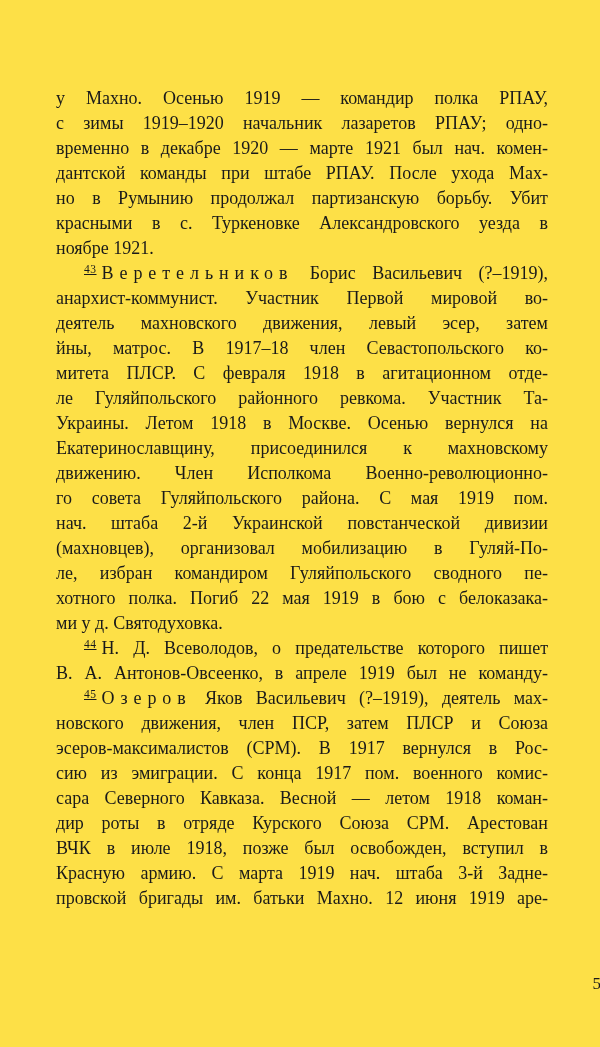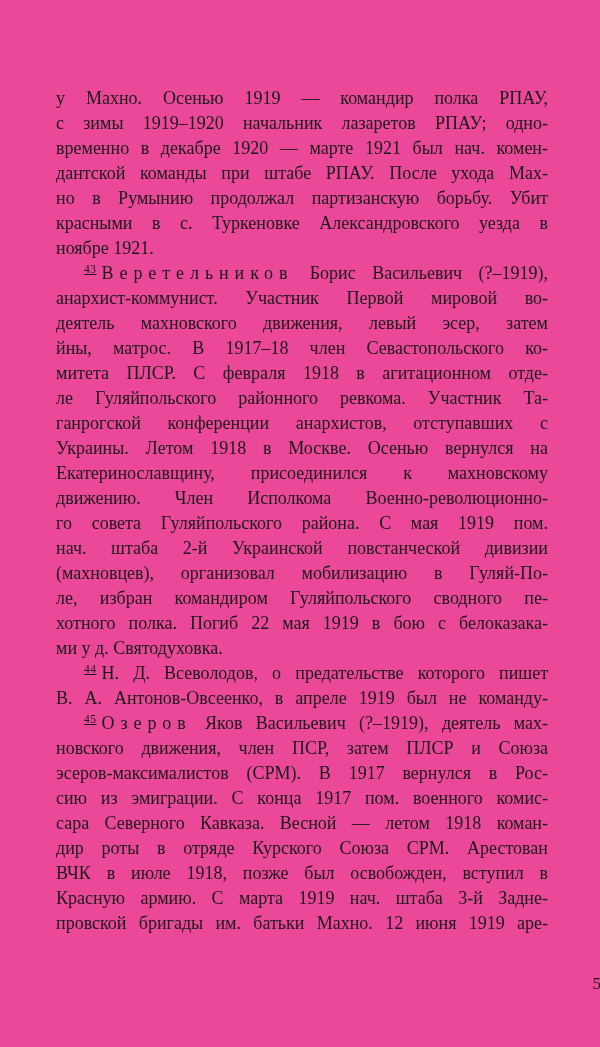--- a/index.html
+++ b/index.html
@@ -11,21 +11,21 @@
     height: 1047px;
     background: #ffffff;
     position: relative;
     font-family: "Liberation Serif", serif;
     color: #1a1a1a;
     overflow: hidden;
   }
   .page {
     position: absolute;
     inset: 0;
-    background: #ec4899;
+    background: #fde047;
   }
   .text-block {
     position: absolute;
     left: 56px;
     top: 86px;
     width: 492px;
   }
   .line {
     height: 25px;
     line-height: 25px;
@@ -77,21 +77,20 @@
         <div class="line">красными в с. Туркеновке Александровского уезда в</div>
         <div class="line left-last">ноябре 1921.</div>
       </div>
       <div>
         <div class="line first"><span class="sup">43</span><span class="spaced">Веретельников</span> Борис Васильевич (?–1919),</div>
         <div class="line">анархист-коммунист. Участник Первой мировой во-</div>
         <div class="line">деятель махновского движения, левый эсер, затем</div>
         <div class="line">йны, матрос. В 1917–18 член Севастопольского ко-</div>
         <div class="line">митета ПЛСР. С февраля 1918 в агитационном отде-</div>
         <div class="line">ле Гуляйпольского районного ревкома. Участник Та-</div>
-        <div class="line">ганрогской конференции анархистов, отступавших с</div>
         <div class="line">Украины. Летом 1918 в Москве. Осенью вернулся на</div>
         <div class="line">Екатеринославщину, присоединился к махновскому</div>
         <div class="line">движению. Член Исполкома Военно-революционно-</div>
         <div class="line">го совета Гуляйпольского района. С мая 1919 пом.</div>
         <div class="line">нач. штаба 2-й Украинской повстанческой дивизии</div>
         <div class="line">(махновцев), организовал мобилизацию в Гуляй-По-</div>
         <div class="line">ле, избран командиром Гуляйпольского сводного пе-</div>
         <div class="line">хотного полка. Погиб 22 мая 1919 в бою с белоказака-</div>
         <div class="line left-last">ми у д. Святодуховка.</div>
       </div>

